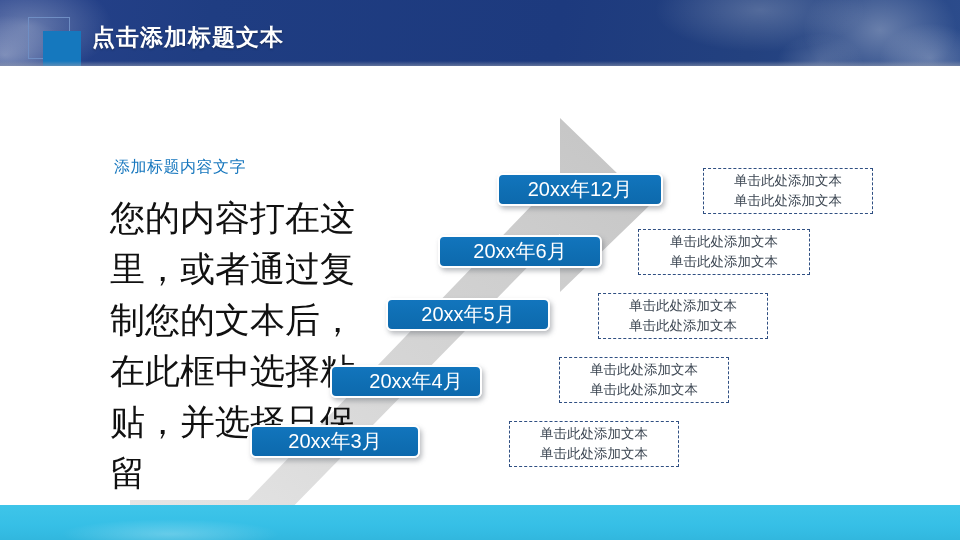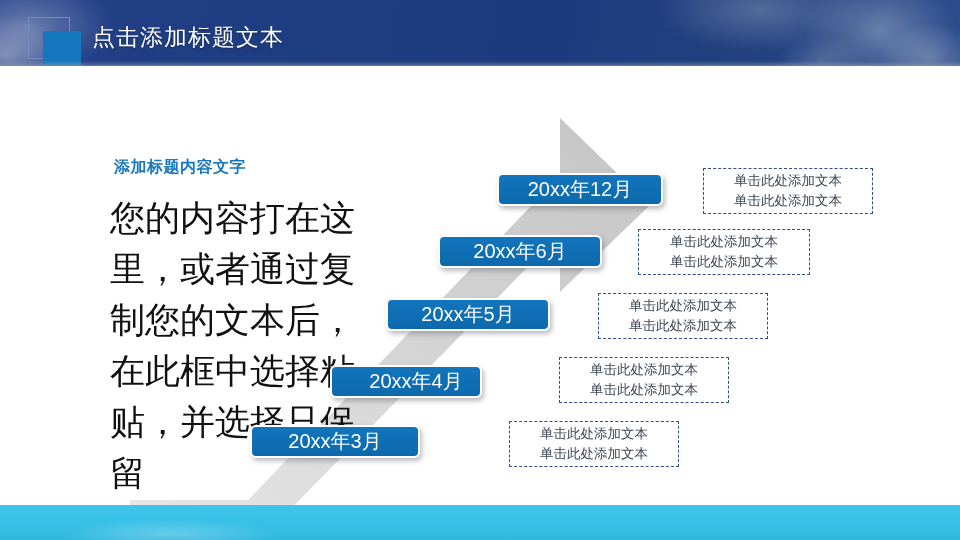--- a/index.html
+++ b/index.html
@@ -25,21 +25,21 @@
   }
   .sq-outline{
     position:absolute;left:28px;top:17px;width:42px;height:42px;
     border:1.6px solid #6f8ec4;box-sizing:border-box;background:transparent;
   }
   .sq-fill{
     position:absolute;left:43px;top:31px;width:38px;height:36px;background:#1578be;
   }
   .hdr-title{
     position:absolute;left:92px;top:22px;
-    font-size:23px;font-weight:normal;color:#ffffff;letter-spacing:1px;
+    font-size:23px;font-weight:bold;color:#ffffff;letter-spacing:1px;
     text-shadow:0 1px 2px rgba(0,0,0,.35);
     white-space:nowrap;
   }
 
   
   .cyan-band{
     position:absolute;left:0;top:505px;width:960px;height:35px;
     background:linear-gradient(to bottom,#3ec5e9 0%,#36bfe6 60%,#31b7de 100%);
   }
   .cyan-band .glow{
@@ -47,21 +47,21 @@
     background:radial-gradient(ellipse at center, rgba(255,255,255,.25), rgba(255,255,255,0) 70%);
   }
 
   
   .arrow-wrap{position:absolute;left:130px;top:100px;width:560px;height:420px;}
   .arrow-wrap svg{display:block;}
 
   
   .left-head{
     position:absolute;left:114px;top:157px;
-    font-size:16px;font-weight:bold;color:#1777be;letter-spacing:.5px;white-space:nowrap;
+    font-size:16px;font-weight:normal;color:#1777be;letter-spacing:.5px;white-space:nowrap;
   }
   .left-body{
     position:absolute;left:110px;top:192px;width:250px;
     font-size:35px;line-height:51px;color:#111111;
     letter-spacing:0px;
   }
 
   
   .chip{
     position:absolute;height:33px;border-radius:6px;

